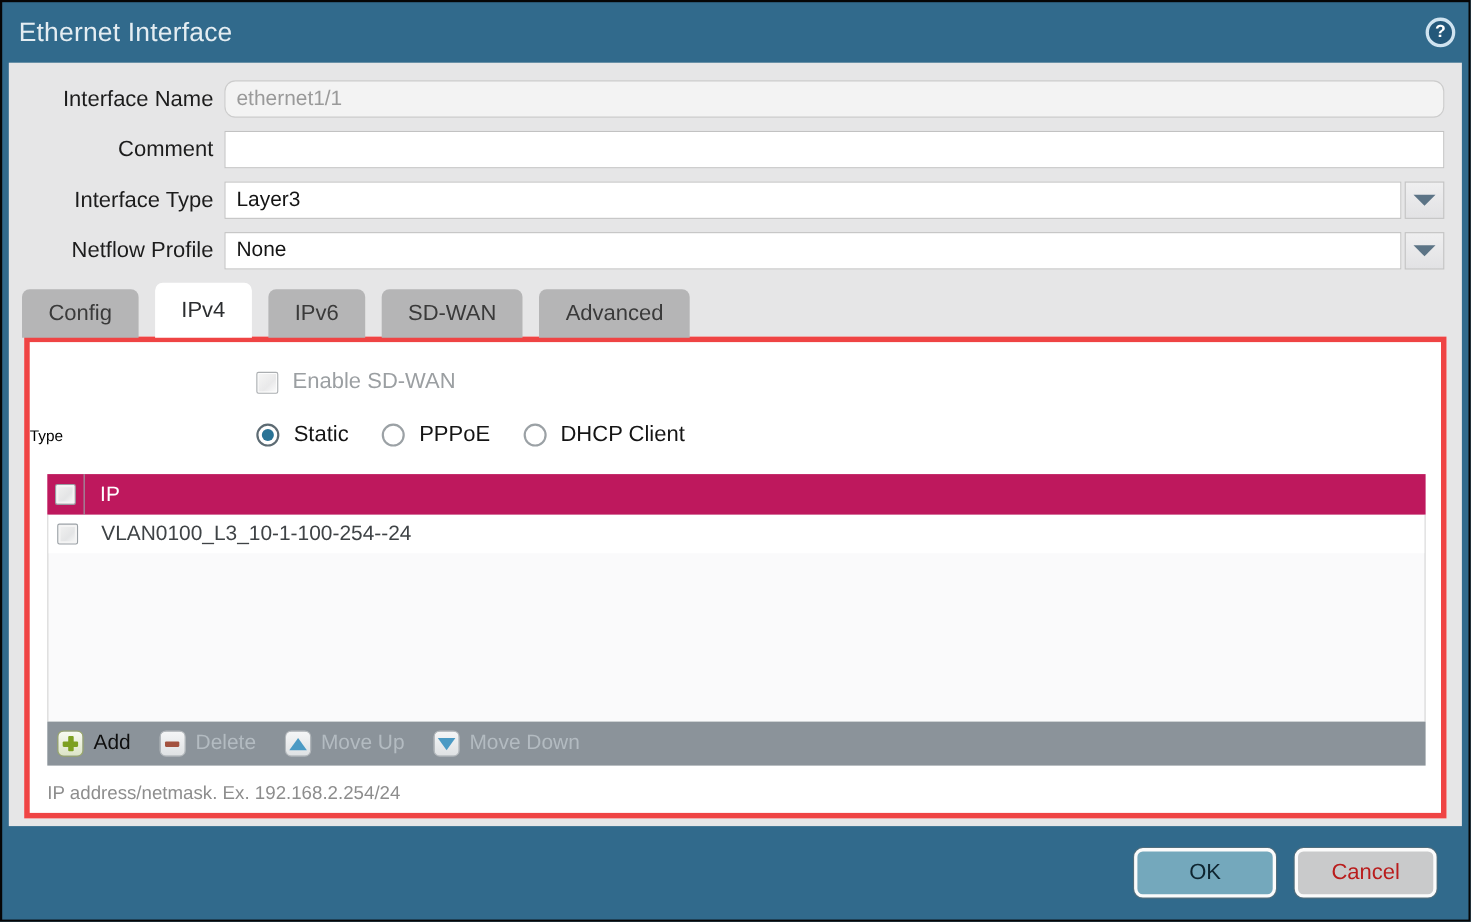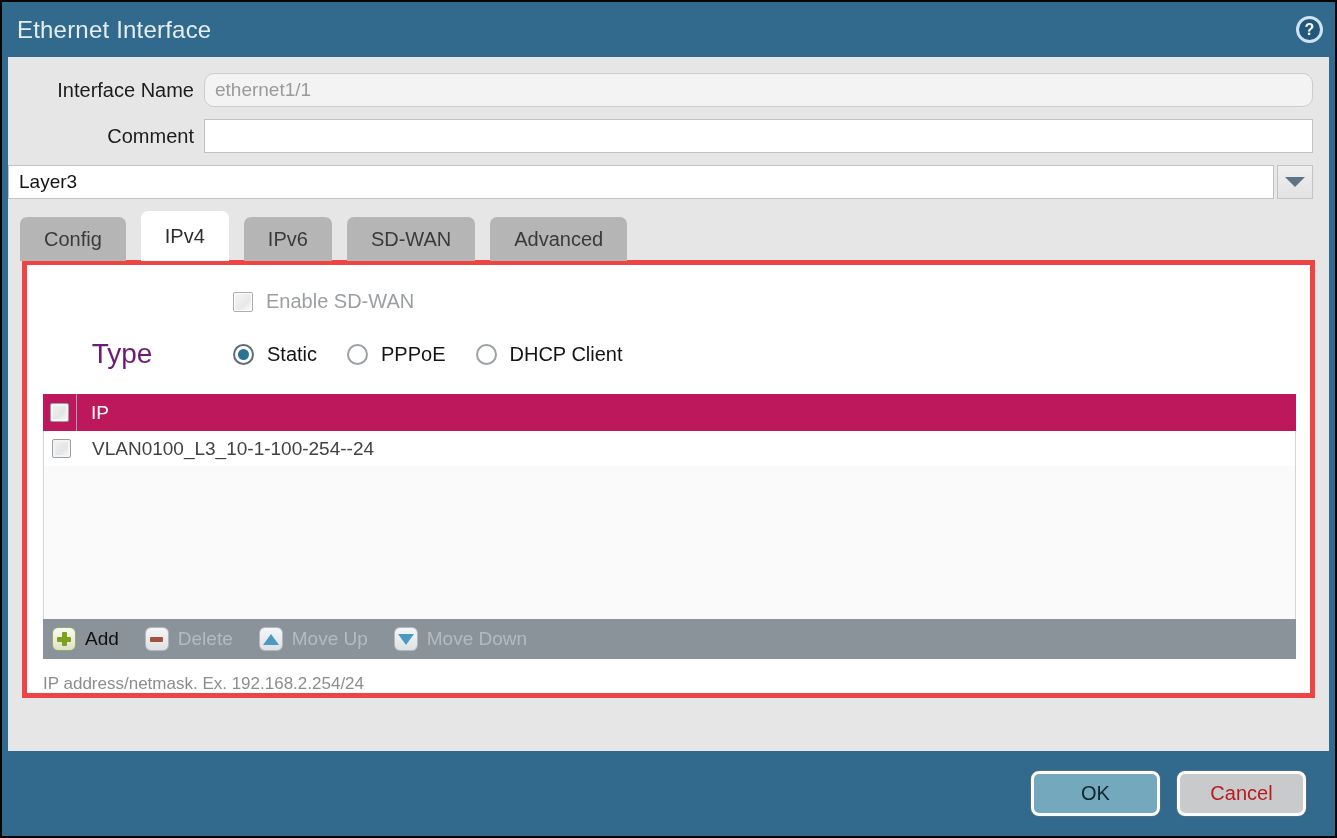--- a/index.html
+++ b/index.html
@@ -54,22 +54,22 @@
   .panel { background:#fff; border:5px solid #ef4444; margin:0 14px; height:438px;
            position:relative; z-index:1; }
   .sdwan-row { display:flex; align-items:center; margin:25px 0 0 206px; }
   .checkbox {
     width:20px; height:20px; border:1px solid #abaeb1; border-radius:2px;
     background:linear-gradient(135deg,#f6f6f6,#e9e9ea 60%,#fdfdfd);
     box-shadow:inset 0 0 0 1px #fdfdfd;
   }
   .sdwan-label { margin-left:13px; font-size:20px; color:#9b9fa2; }
   .type-row { display:flex; align-items:center; margin-top:25px; }
-  .type-label { flex:0 0 190px; width:190px; text-align:center; margin-right:16px;
-                font-size:28px; color:#701a75; }
+  .type-label { flex:0 0 190px; width:190px; text-align:left; margin-right:16px;
+                font-size:14px; color:#000000; }
   .radio-group { display:flex; align-items:center; margin-right:30px; cursor:pointer; }
   .radio { width:21px; height:21px; border-radius:50%; border:2px solid #9ba1a5;
            background:#fff; display:flex; align-items:center; justify-content:center; }
   .radio.selected { border-color:#5d6b73; }
   .radio.selected::after { content:""; width:11px; height:11px; border-radius:50%;
            background:#2a7396; }
   .radio-label { margin-left:13px; font-size:20px; color:#141414; }
   
   .ip-table { margin:24px 14px 0 16px; }
   .t-header { height:37px; background:#be185d; display:flex; align-items:center; }
@@ -131,26 +131,34 @@
         <div class="form-label">Interface Name</div>
         <input class="text-input" disabled="" value="ethernet1/1" style="">
       </div>
 
       <div class="form-row">
         <div class="form-label">Comment</div>
         <input class="text-input" value="" style="">
       </div>
 
       <div class="form-row">
+        <div class="form-label">Interface Type</div>
         <div class="combo-value">Layer3</div>
         <div class="combo-btn">
           <div class="tri-down"></div>
         </div>
       </div>
 
+      <div class="form-row">
+        <div class="form-label">Netflow Profile</div>
+        <div class="combo-value">None</div>
+        <div class="combo-btn">
+          <div class="tri-down"></div>
+        </div>
+      </div>
     </div>
 
     <div class="tabs">
       <div class="tab">Config</div>
       <div class="tab active">IPv4</div>
       <div class="tab">IPv6</div>
       <div class="tab">SD-WAN</div>
       <div class="tab">Advanced</div>
     </div>
 

